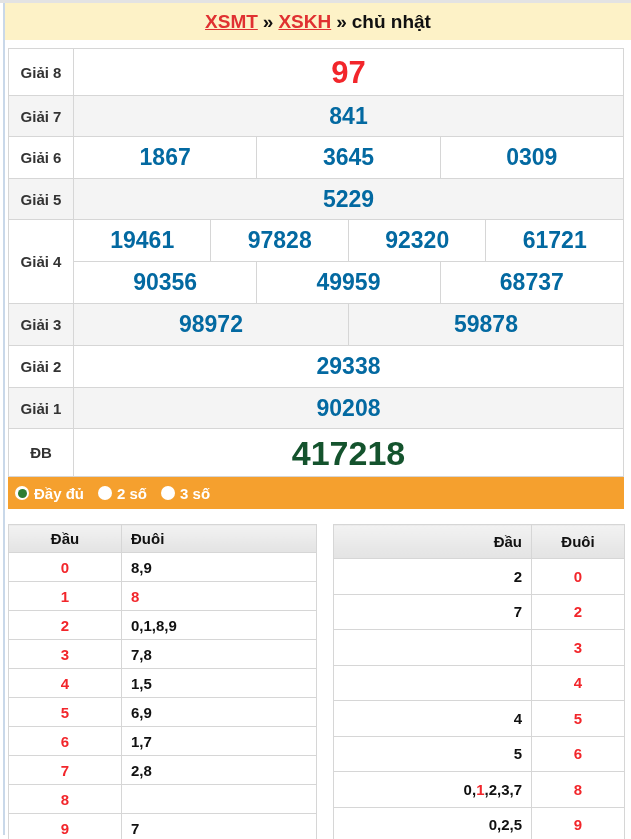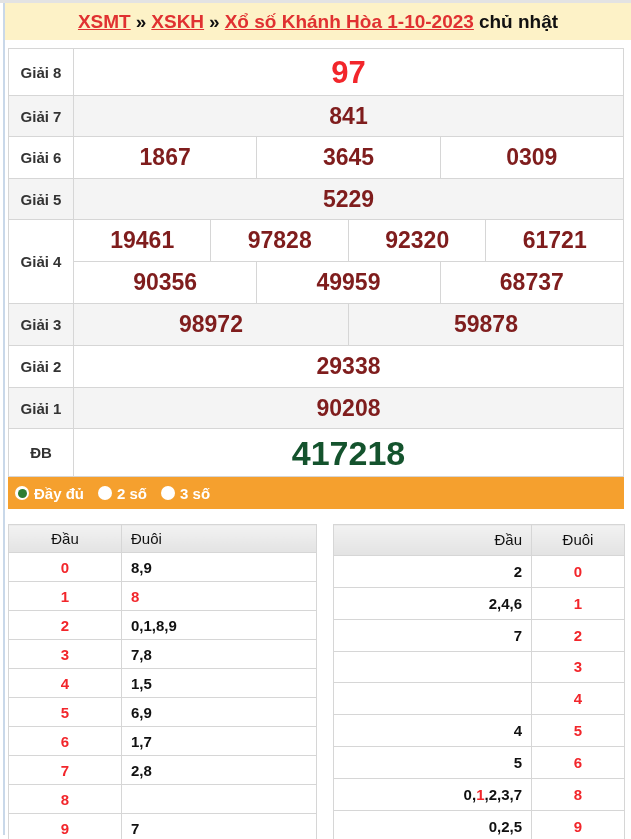--- a/index.html
+++ b/index.html
@@ -14,38 +14,38 @@
   .breadcrumb{margin-left:5px;height:37px;background:#fdf2c7;display:flex;align-items:center;
     justify-content:center;font-size:19px;font-weight:bold;gap:5px;white-space:nowrap;}
   .breadcrumb a{color:#e03131;text-decoration:underline;cursor:pointer;}
   .crumb-sep,.crumb-suffix{color:#111;}
 
   
   table.results{margin:8px 0 0 8px;width:616px;border-collapse:collapse;table-layout:fixed;}
   .results td{border:1px solid #d6d6d6;text-align:center;vertical-align:middle;padding:0;background:#fff;}
   .results tr.alt td{background:#f4f4f4;}
   .results td.label{font-size:15px;color:#333;font-weight:700;}
-  .results td.num{font-weight:bold;font-size:23px;color:#7f1d1d;line-height:1;}
+  .results td.num{font-weight:bold;font-size:23px;color:#0369a1;line-height:1;}
   .results td.red-big{color:#f2262b;font-size:31px;}
   .results td.db-big{color:#14532d;font-size:34px;}
 
   
   .filter-bar{margin-left:8px;width:616px;height:32px;background:#f5a02e;display:flex;
     gap:14px;box-sizing:border-box;padding-left:7px;}
   .filter-option{display:flex;align-items:center;gap:5px;color:#fff;font-weight:bold;
     font-size:15px;cursor:pointer;}
   .radio{width:14px;height:14px;background:#fff;border-radius:50%;position:relative;flex:0 0 auto;}
   .radio.checked::after{content:"";position:absolute;left:2.5px;top:2.5px;width:9px;height:9px;
     border-radius:50%;background:#2f7d32;}
 
   
   .ht-wrap{display:flex;gap:16px;margin:15px 0 0 8px;}
   table.ht{border-collapse:collapse;table-layout:fixed;font-size:15px;}
   .ht th,.ht td{border:1px solid #d6d6d6;height:28px;padding:0;vertical-align:middle;background:#fff;}
-  .ht th{background:linear-gradient(#f2f2f2,#e3e3e3);font-weight:normal;color:#111;height:27px;}
+  .ht th{background:linear-gradient(#f2f2f2,#e3e3e3);font-weight:bold;color:#111;height:27px;}
   .ht-left{width:309px;}
   .ht-right{width:292px;}
   .ht-left .c-dau{text-align:center;}
   .ht-left .c-duoi{text-align:left;padding-left:9px;}
   .ht-right .c-dau{text-align:right;padding-right:9px;}
   .ht-right .c-duoi{text-align:center;}
   .d-red{color:#f2262b;font-weight:bold;}
   .val{font-weight:bold;color:#111;}
   .val .hl{color:#f2262b;}
 </style>
@@ -53,21 +53,20 @@
 <body>
 
 <div class="top-strip"></div>
 <div class="left-line"></div>
 
 <div class="breadcrumb">
   <a>XSMT</a>
   <span class="crumb-sep">»</span>
   <a>XSKH</a>
   <span class="crumb-sep">»</span>
-  <a>Xổ số Khánh Hòa 1-10-2023</a>
   <span class="crumb-suffix">chủ nhật</span>
 </div>
 
 <table class="results">
   <colgroup>
     <col style="width:65px">
     <col>
       <col>
       <col>
       <col>
@@ -209,24 +208,20 @@
     <tbody>
         <tr>
       <th class="c-dau">Đầu</th>
       <th class="c-duoi">Đuôi</th>
     </tr>
     <tr>
       <td class="c-dau val"><span>2</span><span class="hl"></span><span></span></td>
       <td class="c-duoi d-red">0</td>
     </tr>
     <tr>
-      <td class="c-dau val"><span>2,4,6</span><span class="hl"></span><span></span></td>
-      <td class="c-duoi d-red">1</td>
-    </tr>
-    <tr>
       <td class="c-dau val"><span>7</span><span class="hl"></span><span></span></td>
       <td class="c-duoi d-red">2</td>
     </tr>
     <tr>
       <td class="c-dau val"><span></span><span class="hl"></span><span></span></td>
       <td class="c-duoi d-red">3</td>
     </tr>
     <tr>
       <td class="c-dau val"><span></span><span class="hl"></span><span></span></td>
       <td class="c-duoi d-red">4</td>

